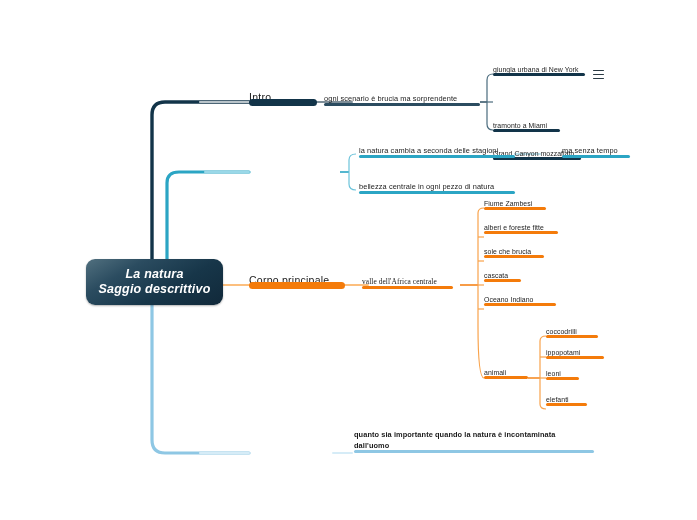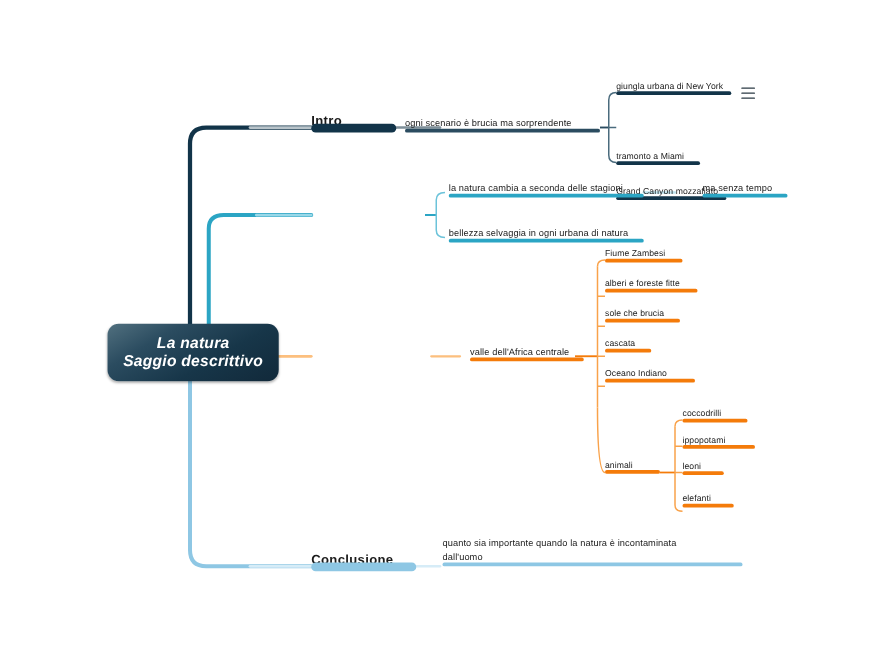--- a/index.html
+++ b/index.html
@@ -66,32 +66,33 @@
     position: absolute;
     bottom: 3px;
     left: 0;
     white-space: nowrap;
     color: #1b1b1b;
   }
   .node .node-label.two-line {
     white-space: normal;
     line-height: 10.5px;
     bottom: 2px;
+    font-weight: bold;
   }
   .node .node-bar {
     position: absolute;
     bottom: 0;
     left: 0;
     border-radius: 4px;
   }
 
   
   .lvl1 .node-label {
     font-size: 10.5px;
-    font-weight: bold;
+    font-weight: normal;
     letter-spacing: 0.25px;
   }
   .lvl1 .node-bar {
     height: 7px;
     border-radius: 4px;
   }
 
   
   .lvl2 .node-label {
     font-size: 7.4px;
@@ -225,26 +226,30 @@
     <div class="node-label">la natura cambia a seconda delle stagioni</div>
     <div class="node-bar" style="width:156px; background:#2ba5c4;"></div>
   </div>
 
   <div class="node lvl2" style="left:540px; top:141px; width:68px; height:17px;margin-left:22px;">
     <div class="node-label">ma senza tempo</div>
     <div class="node-bar" style="width:68px; background:#2ba5c4;"></div>
   </div>
 
   <div class="node lvl2" style="left:359px; top:177px; width:156px; height:17px;">
-    <div class="node-label">bellezza selvaggia in ogni urbana di natura</div>
+    <div class="node-label">bellezza centrale in ogni pezzo di natura</div>
     <div class="node-bar" style="width:156px; background:#2ba5c4;"></div>
   </div>
 
-
-  <div class="node lvl2" style="left:376px; top:271px; width:91px; height:18px;">
+  <div class="node lvl1" style="left:249px; top:267px; width:96px; height:22px;">
+    <div class="node-label">Corpo principale</div>
+    <div class="node-bar" style="width:96px; background:#f47b0a;"></div>
+  </div>
+
+  <div class="node lvl2" style="left:362px; top:271px; width:91px; height:18px;font-family:Liberation Serif, serif;">
     <div class="node-label">valle dell'Africa centrale</div>
     <div class="node-bar" style="width:91px; background:#f47b0a;"></div>
   </div>
 
   <div class="node lvl3" style="left:484px; top:196px; width:62px; height:14px;">
     <div class="node-label">Fiume Zambesi</div>
     <div class="node-bar" style="width:62px; background:#f47b0a;"></div>
   </div>
 
   <div class="node lvl3" style="left:484px; top:220px; width:74px; height:14px;">
@@ -285,24 +290,20 @@
   <div class="node lvl3" style="left:546px; top:366px; width:33px; height:14px;">
     <div class="node-label">leoni</div>
     <div class="node-bar" style="width:33px; background:#f47b0a;"></div>
   </div>
 
   <div class="node lvl3" style="left:546px; top:392px; width:41px; height:14px;">
     <div class="node-label">elefanti</div>
     <div class="node-bar" style="width:41px; background:#f47b0a;"></div>
   </div>
 
-  <div class="node lvl1" style="left:249px; top:435px; width:84px; height:22px;">
-    <div class="node-label">Conclusione</div>
-    <div class="node-bar" style="width:84px; background:#8ec7e4;"></div>
-  </div>
 
   <div class="node lvl2" style="left:354px; top:427px; width:240px; height:26px;">
     <div class="node-label two-line">
       <span>quanto sia importante quando la natura è incontaminata</span><br>
       <span>dall'uomo</span>
     </div>
     <div class="node-bar" style="width:240px; background:#8ec7e4;"></div>
   </div>
 
 </div>

